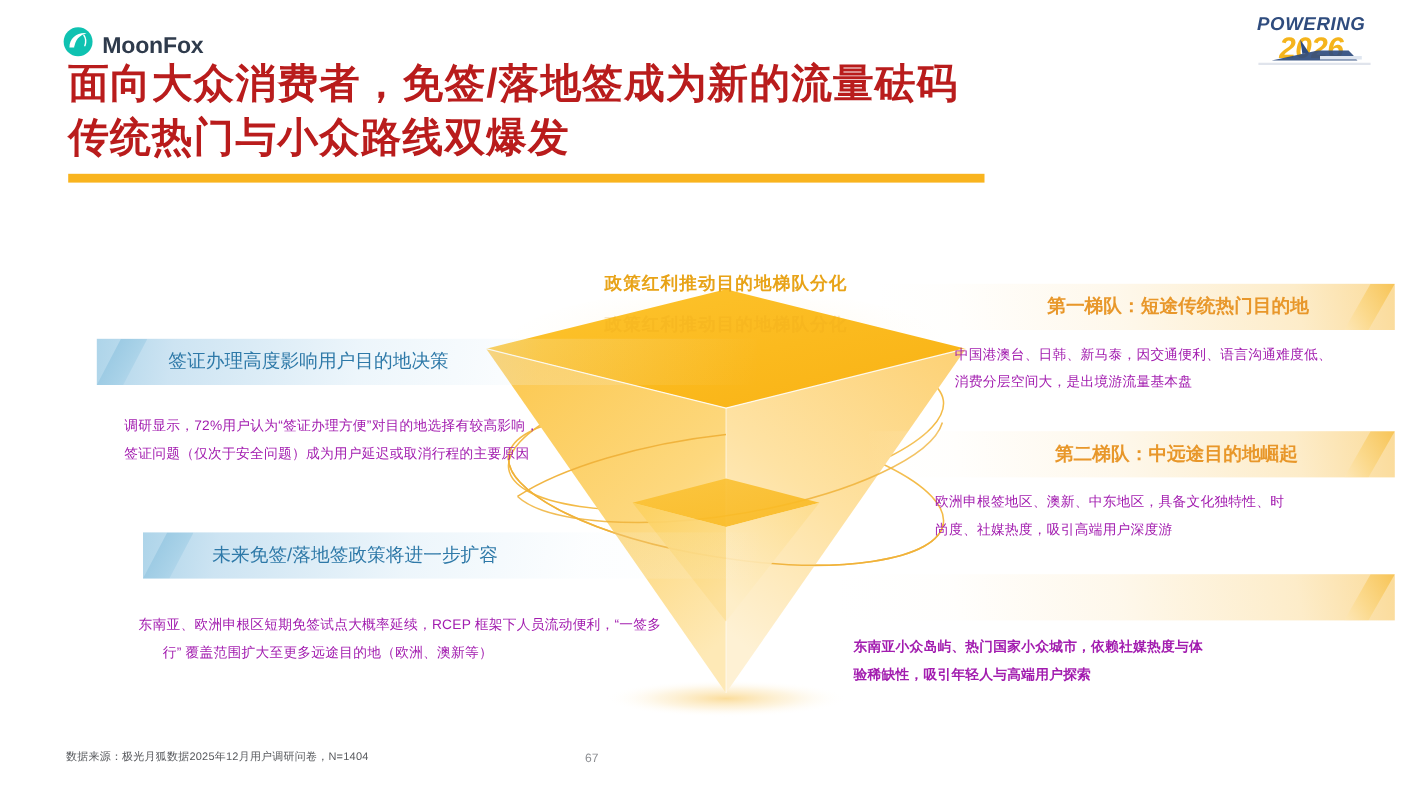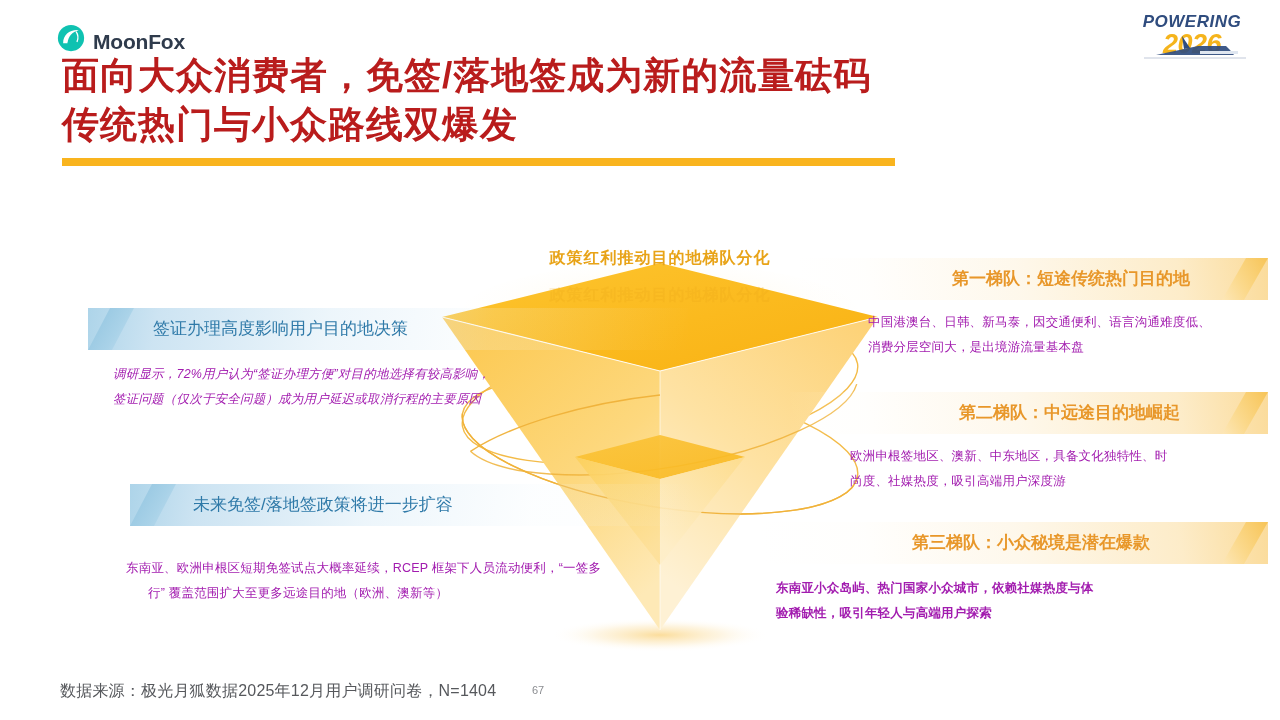--- a/index.html
+++ b/index.html
@@ -166,21 +166,21 @@
     background: linear-gradient(240deg, #f7c457 0%, #fbd98c 60%, #fde7b8 100%);
     clip-path: polygon(24px 0, 46px 0, 22px 42px, 0 42px);
   }
   .title-gold { color: #E8972A; font-weight: bold; }
 
   
   .footer-source {
     position: absolute;
     left: 60px;
     top: 681px;
-    font-size: 16px;
+    font-size: 10px;
     color: #56585c;
     letter-spacing: 0.2px;
   }
   .footer-page {
     position: absolute;
     left: 0;
     top: 684px;
     width: 1076px;
     text-align: center;
     font-size: 11px;
@@ -298,21 +298,21 @@
   </svg>
 
   <div class="center-heading">政策红利推动目的地梯队分化</div>
   <div class="center-heading-ghost">政策红利推动目的地梯队分化</div>
 
   <div class="panel" style="left:88px; top:308px; width:600px;">
     <div class="ribbon ribbon-blue" style="width:600px;text-decoration:underline;">
       <div class="ribbon-blue-tab"></div>
       <div class="ribbon-title title-blue" style="left:65px;">签证办理高度影响用户目的地决策</div>
     </div>
-    <div class="panel-body" style="margin-top:12px; padding-left:25px;font-style:italic;">
+    <div class="panel-body" style="margin-top:25px; padding-left:25px;">
       <div>调研显示，72%用户认为“签证办理方便”对目的地选择有较高影响，</div>
       <div>签证问题（仅次于安全问题）成为用户延迟或取消行程的主要原因</div>
     </div>
   </div>
 
   <div class="panel" style="left:130px; top:484px; width:560px;">
     <div class="ribbon ribbon-blue" style="width:560px;">
       <div class="ribbon-blue-tab"></div>
       <div class="ribbon-title title-blue" style="left:63px;">未来免签/落地签政策将进一步扩容</div>
     </div>
@@ -340,21 +340,20 @@
     </div>
     <div class="panel-body" style="margin-top:10px; padding-left:60px;">
       <div>欧洲申根签地区、澳新、中东地区，具备文化独特性、时</div>
       <div>尚度、社媒热度，吸引高端用户深度游</div>
     </div>
   </div>
 
   <div class="panel" style="left:762px; top:522px; width:506px;">
     <div class="ribbon ribbon-gold" style="width:506px;">
       <div class="ribbon-gold-tab"></div>
-      <div class="ribbon-title title-gold" style="right:118px;">第三梯队：小众秘境是潜在爆款</div>
     </div>
     <div class="panel-body" style="margin-top:12px; padding-left:14px;font-weight:bold;">
       <div>东南亚小众岛屿、热门国家小众城市，依赖社媒热度与体</div>
       <div>验稀缺性，吸引年轻人与高端用户探索</div>
     </div>
   </div>
 
   <div class="footer-source">数据来源：极光月狐数据2025年12月用户调研问卷，N=1404</div>
   <div class="footer-page">67</div>
 

